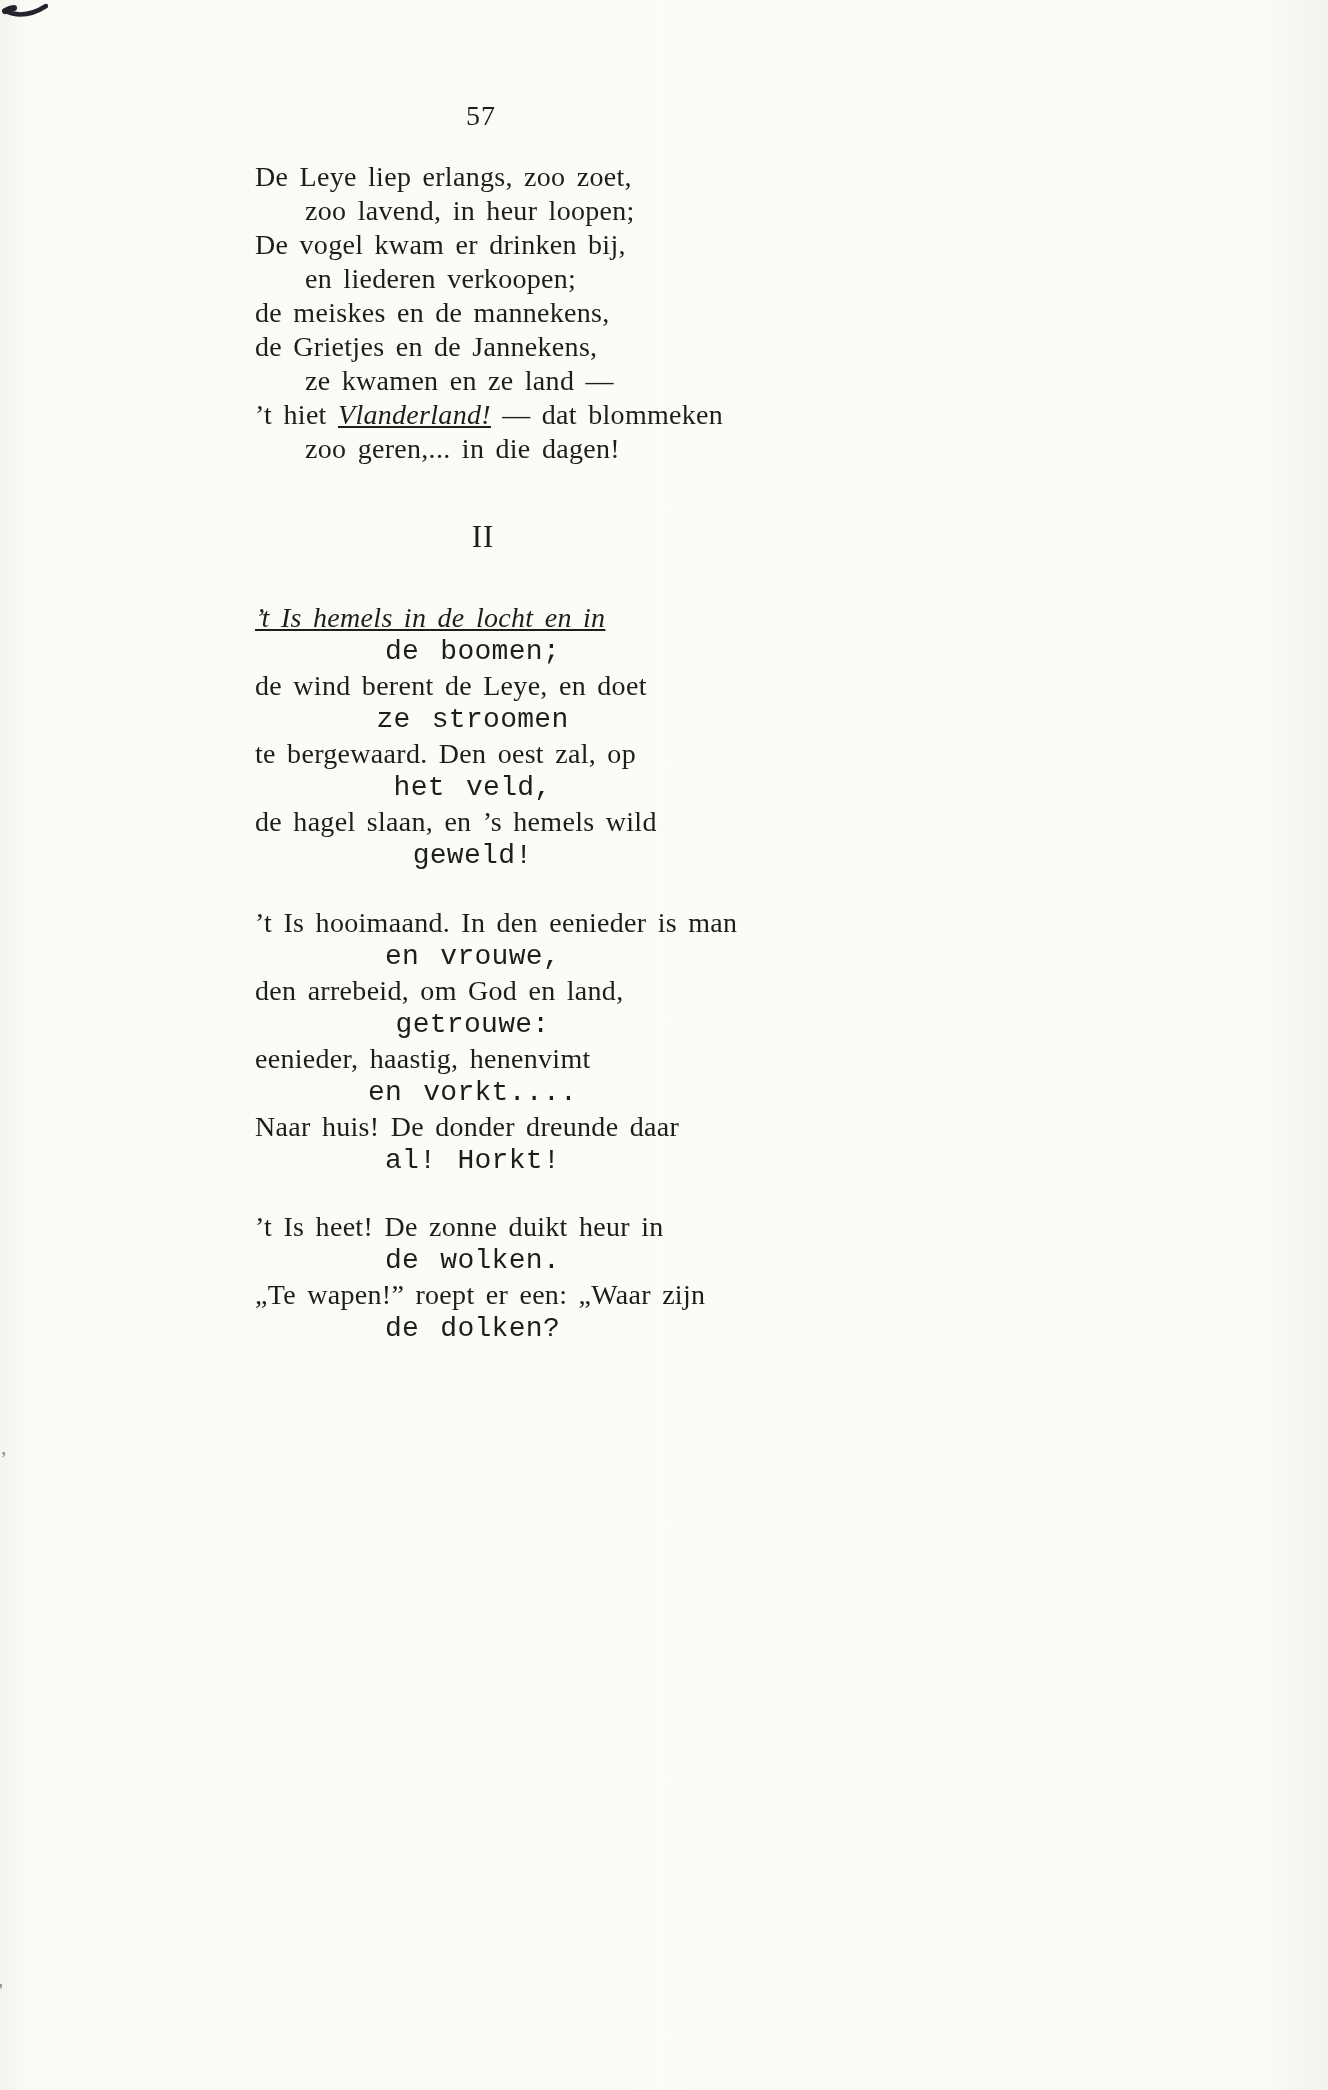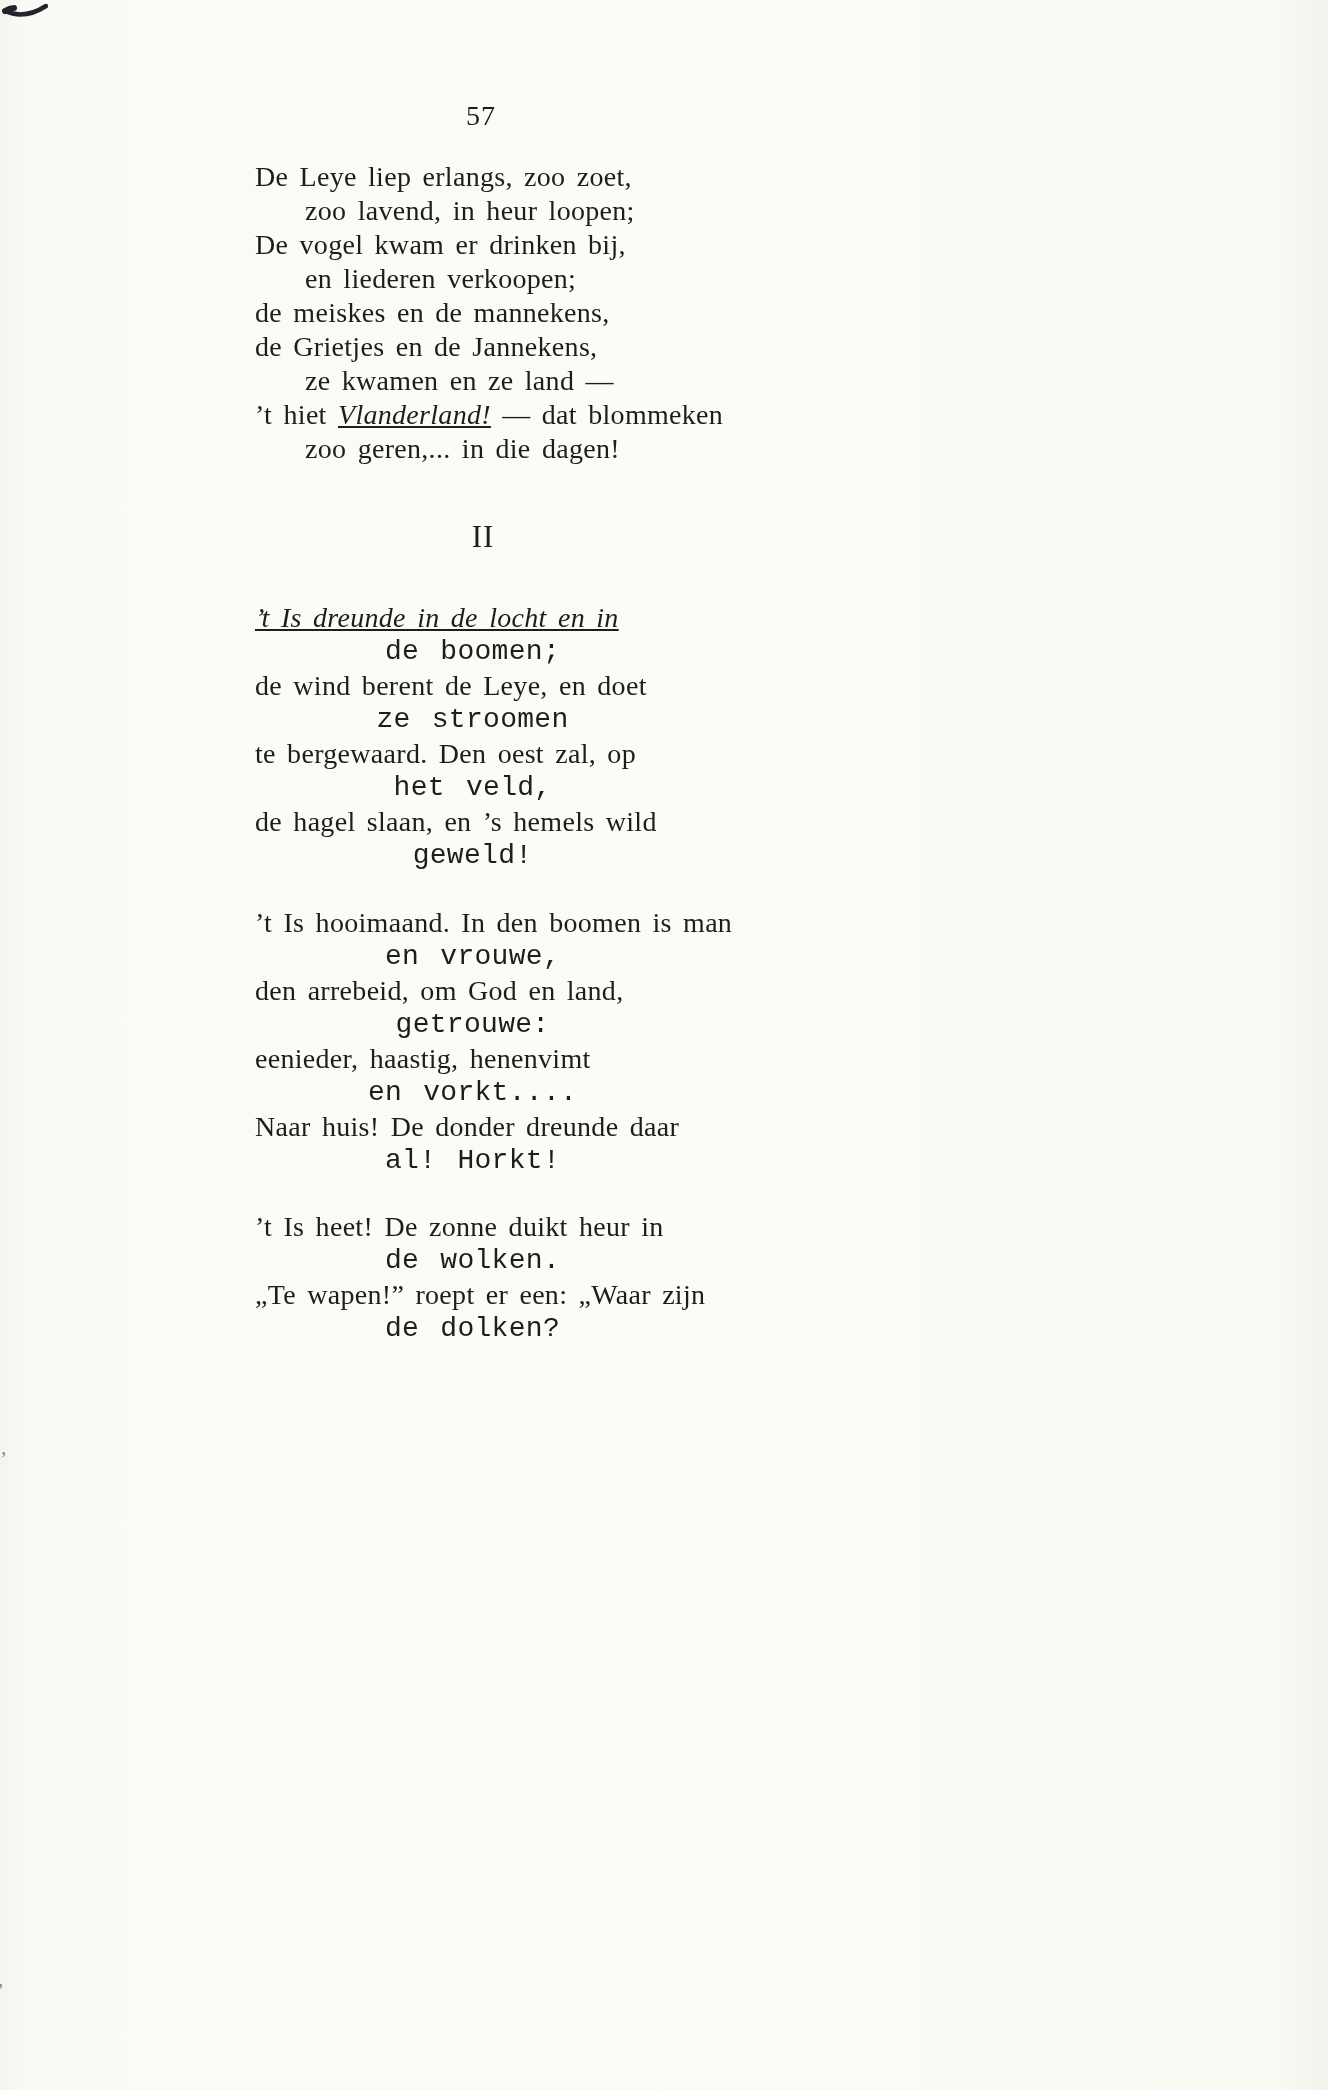--- a/index.html
+++ b/index.html
@@ -95,32 +95,32 @@
       <div class="line indent-0"><span>de meiskes en de mannekens,</span></div>
       <div class="line indent-0"><span>de Grietjes en de Jannekens,</span></div>
       <div class="line indent-1"><span>ze kwamen en ze land —</span></div>
       <div class="line indent-0"><span>’t hiet </span><em>Vlanderland!</em><span> — dat blommeken</span></div>
       <div class="line indent-1"><span>zoo geren,... in die dagen!</span></div>
     </div>
 
   <div class="section-heading">II</div>
 
   <div class="stanza s2">
-      <div class="line indent-0"><em>’t Is dreunde in de locht en in</em></div>
+      <div class="line indent-0"><em>’t Is hemels in de locht en in</em></div>
       <div class="line indent-2"><span>de boomen;</span></div>
       <div class="line indent-0"><span>de wind berent de Leye, en doet</span></div>
       <div class="line indent-2"><span>ze stroomen</span></div>
       <div class="line indent-0"><span>te bergewaard. Den oest zal, op</span></div>
       <div class="line indent-2"><span>het veld,</span></div>
       <div class="line indent-0"><span>de hagel slaan, en ’s hemels wild</span></div>
       <div class="line indent-2"><span>geweld!</span></div>
     </div>
 
   <div class="stanza s3">
-      <div class="line indent-0"><span>’t Is hooimaand. In den boomen is man</span></div>
+      <div class="line indent-0"><span>’t Is hooimaand. In den eenieder is man</span></div>
       <div class="line indent-2"><span>en vrouwe,</span></div>
       <div class="line indent-0"><span>den arrebeid, om God en land,</span></div>
       <div class="line indent-2"><span>getrouwe:</span></div>
       <div class="line indent-0"><span>eenieder, haastig, henenvimt</span></div>
       <div class="line indent-2"><span>en vorkt....</span></div>
       <div class="line indent-0"><span>Naar huis! De donder dreunde daar</span></div>
       <div class="line indent-2"><span>al! Horkt!</span></div>
     </div>
 
   <div class="stanza s4">

